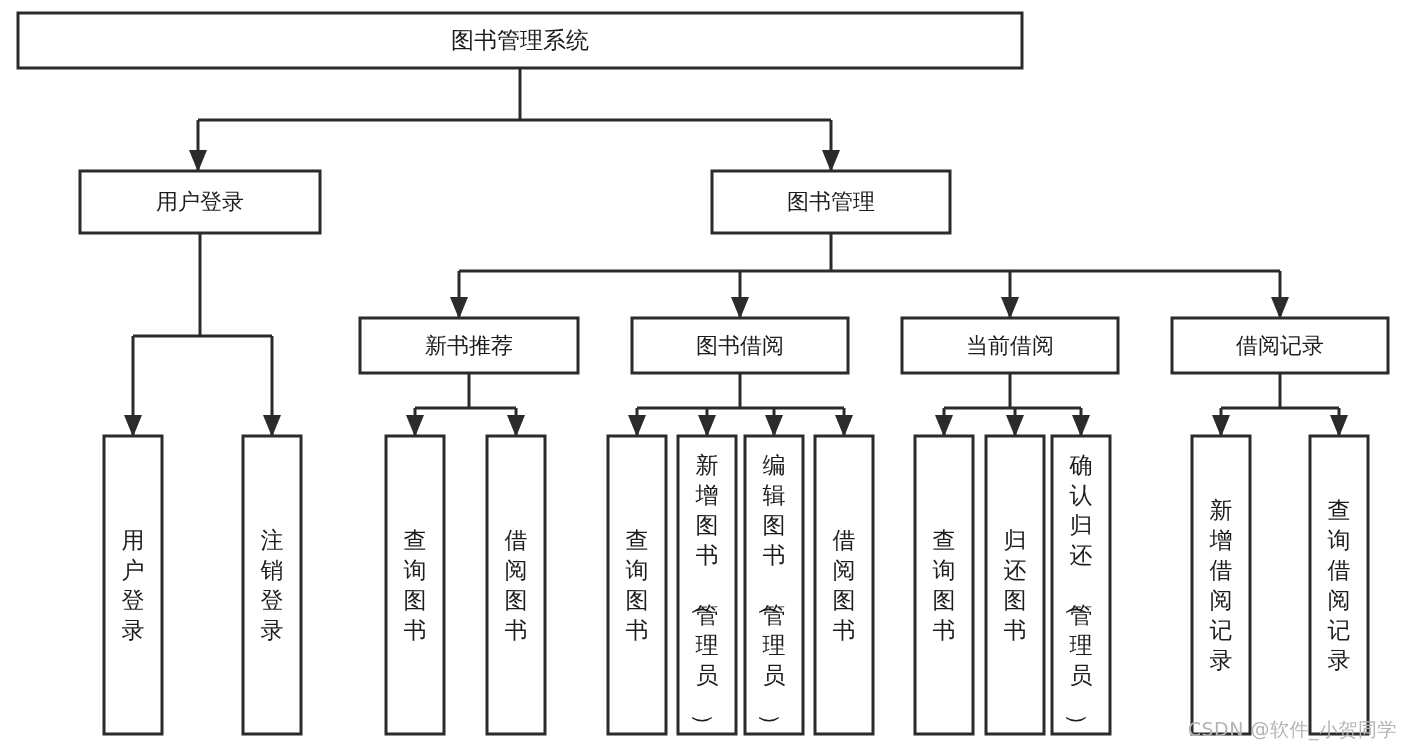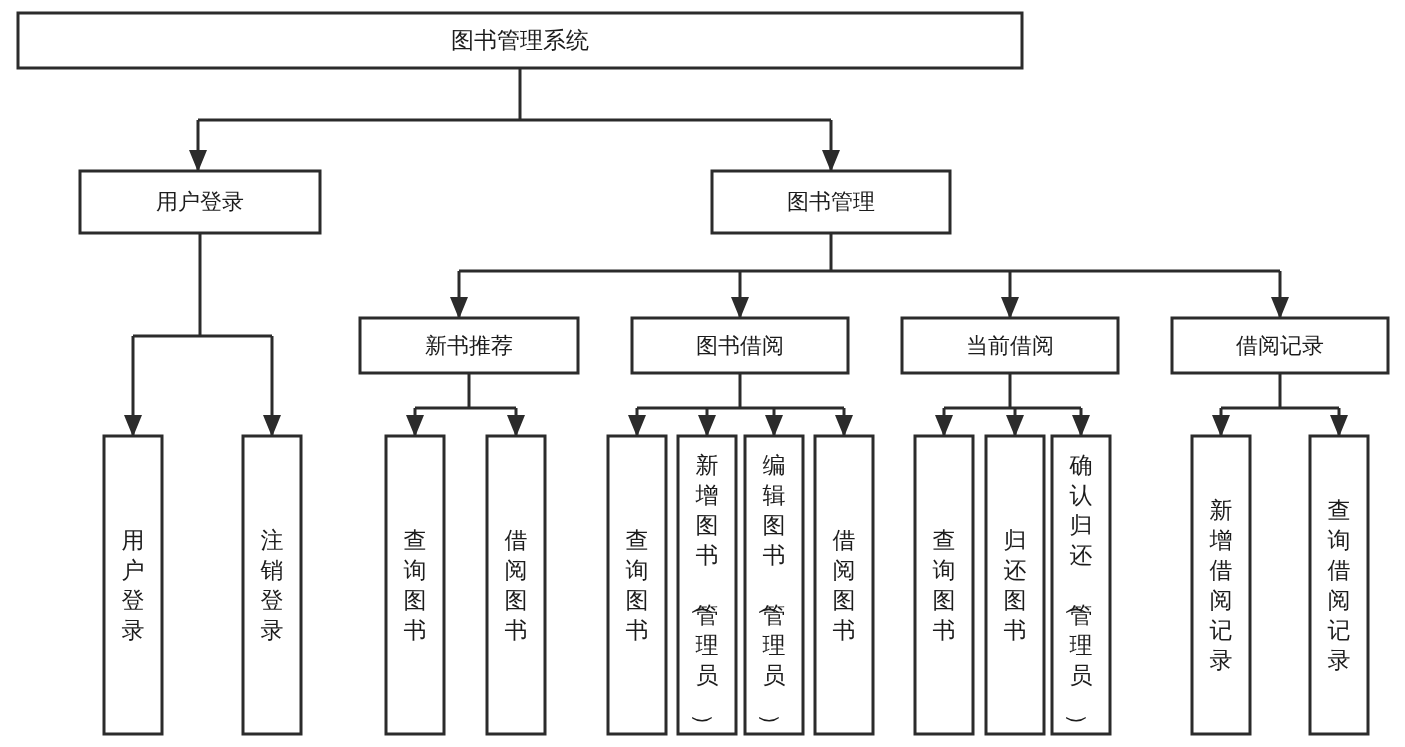--- a/index.html
+++ b/index.html
@@ -203,13 +203,14 @@
         <g>
           <rect x="1192" y="436" width="58" height="298" class="node-box"></rect>
           <text x="1221" y="518.4" class="node-label-v"><tspan x="1221" dy="0">新</tspan><tspan x="1221" dy="30">增</tspan><tspan x="1221" dy="30">借</tspan><tspan x="1221" dy="30">阅</tspan><tspan x="1221" dy="30">记</tspan><tspan x="1221" dy="30">录</tspan></text>
         </g>
         <g>
           <rect x="1310" y="436" width="58" height="298" class="node-box"></rect>
           <text x="1339" y="518.4" class="node-label-v"><tspan x="1339" dy="0">查</tspan><tspan x="1339" dy="30">询</tspan><tspan x="1339" dy="30">借</tspan><tspan x="1339" dy="30">阅</tspan><tspan x="1339" dy="30">记</tspan><tspan x="1339" dy="30">录</tspan></text>
         </g>
       </g>
   </svg>
+  <div class="watermark">CSDN @软件_小贺同学</div>
 </div>
 
 </body></html>

